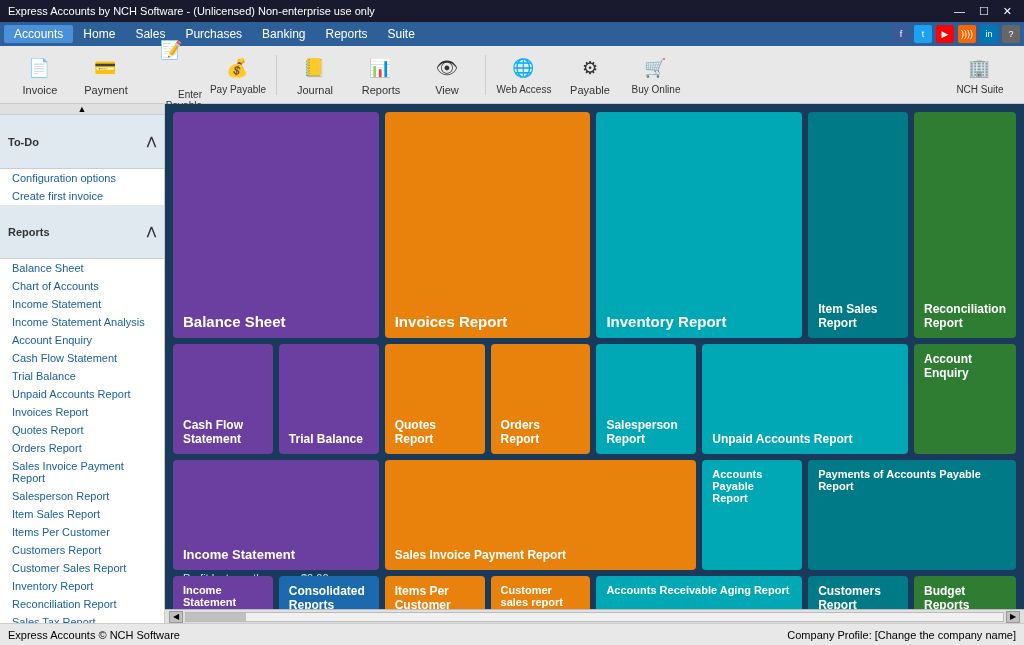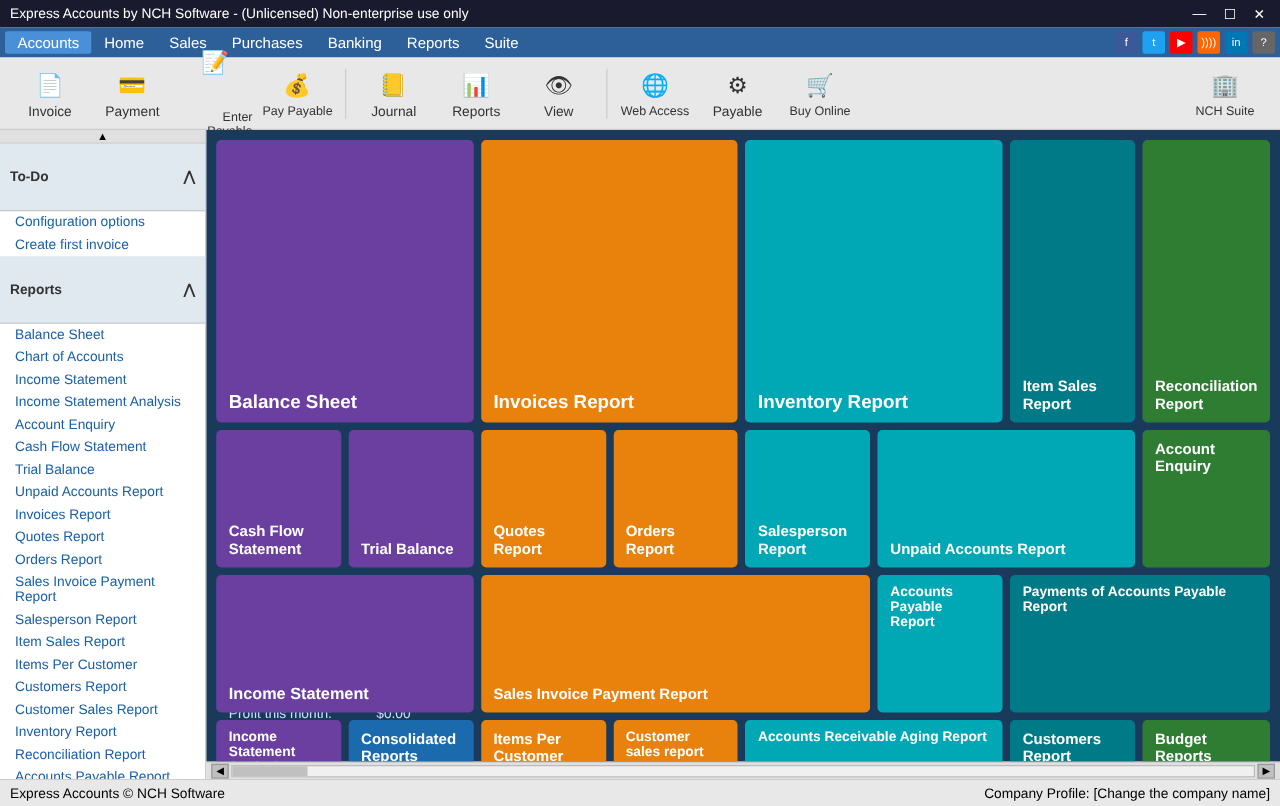--- a/index.html
+++ b/index.html
@@ -292,20 +292,21 @@
     <div class="sidebar-item">Quotes Report</div>
     <div class="sidebar-item">Orders Report</div>
     <div class="sidebar-item">Sales Invoice Payment Report</div>
     <div class="sidebar-item">Salesperson Report</div>
     <div class="sidebar-item">Item Sales Report</div>
     <div class="sidebar-item">Items Per Customer</div>
     <div class="sidebar-item">Customers Report</div>
     <div class="sidebar-item">Customer Sales Report</div>
     <div class="sidebar-item">Inventory Report</div>
     <div class="sidebar-item">Reconciliation Report</div>
+    <div class="sidebar-item">Sales Tax Report</div>
     <div class="sidebar-item">Accounts Payable Report</div>
     <div class="sidebar-item">Payments of Accounts</div>
 
     <div style="height:14px; background:#e0e0e0; display:flex; justify-content:center; align-items:center; border-top:1px solid #ccc; cursor:pointer; margin-top:auto;">
       <span style="font-size:9px;">▼</span>
     </div>
   </div>
 
   <div id="content-wrapper" style="flex:1; display:flex; flex-direction:column; overflow:hidden;">
     <div id="content">
@@ -355,24 +356,20 @@
 
         <div class="tile teal" style="grid-column: 7; grid-row: 5; font-size:12px; align-items:flex-start; padding-top:8px;">Customers Report</div>
 
         <div class="tile green" style="grid-column: 8; grid-row: 5; font-size:12px; align-items:flex-start; padding-top:8px;">Budget Reports</div>
 
       </div>
 
       <div id="bottom-bar">
         <div class="status-row">
           <span class="status-label">Net Assets:</span>
-          <span>$0.00</span>
-        </div>
-        <div class="status-row">
-          <span class="status-label">Profit this month:</span>
           <span>$0.00</span>
         </div>
         <div class="status-row">
           <span class="status-label">Profit last month:</span>
           <span>$0.00</span>
         </div>
       </div>
     </div>
 
     <div id="scroll-bar">

